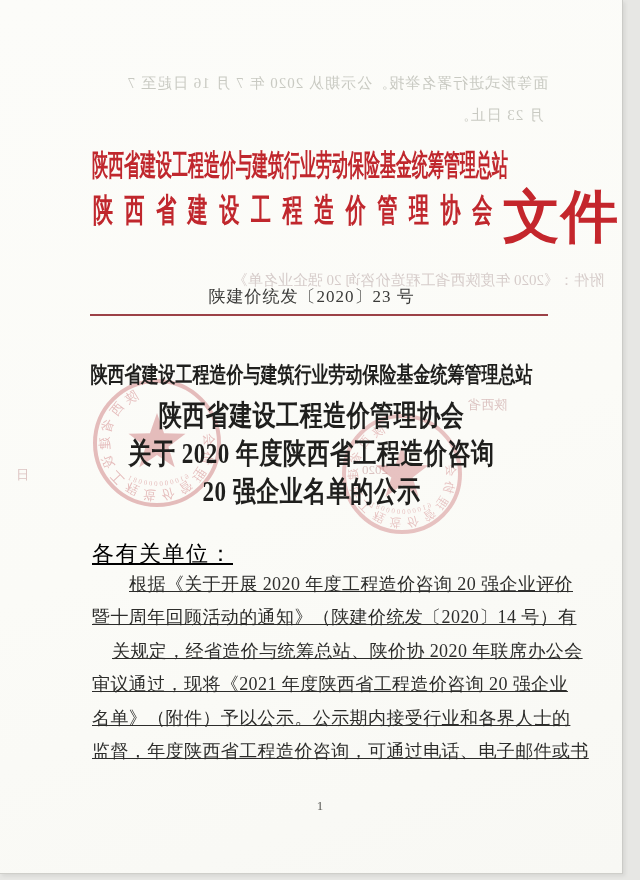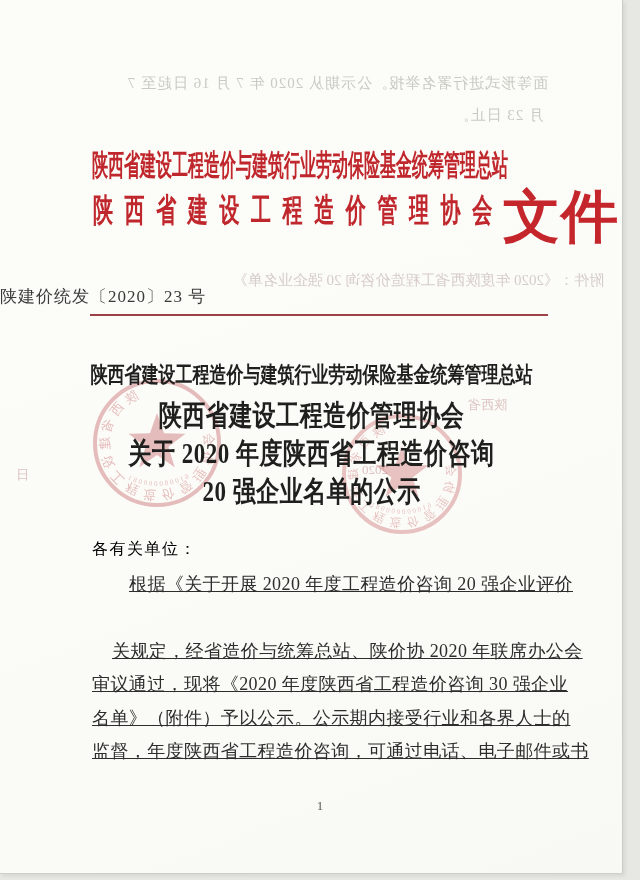--- a/index.html
+++ b/index.html
@@ -73,20 +73,21 @@
     font-family: "Liberation Sans", "DejaVu Sans", sans-serif;
     font-size: 57px; font-weight: bold;
     line-height: 1.05;
     letter-spacing: 1px;
     white-space: nowrap;
   }
   .doc-number {
     position: absolute;
     left: 0; top: 285px;
     width: 623px;
+    text-align: center;
     font-size: 17px;
     color: #3a3a38;
     letter-spacing: 1px;
   }
   .red-rule {
     position: absolute;
     left: 90px; top: 314px;
     width: 458px; height: 2px;
   }
 
@@ -102,21 +103,21 @@
     position: absolute; left: 0; width: 623px;
     text-align: center; font-size: 23px; font-weight: bold;
     transform: scaleY(1.25); transform-origin: center top;
     white-space: nowrap; letter-spacing: 0.5px;
   }
   .title-l2 { top: 396px; }
   .title-l3 { top: 434px; }
   .title-l4 { top: 472px; }
   .salutation {
     position: absolute; left: 92px; top: 539px;
-    font-size: 16px; letter-spacing: 1.5px; white-space: nowrap;
+    font-size: 22px; letter-spacing: 1.5px; white-space: nowrap; text-decoration: underline;
   }
   .body-line {
     position: absolute; left: 92px;
     font-size: 18px; white-space: nowrap; letter-spacing: 0.4px;
     color: #2d2d2b;
     text-decoration: underline;
   }
   .bl-0 { top: 572px; padding-left: 37px; }
   .bl-1 { top: 605px; }
   .bl-2 { top: 639px; margin-left: 20px; }
@@ -180,20 +181,21 @@
 
   <div class="title-block">
     <div class="title-l1">陕西省建设工程造价与建筑行业劳动保险基金统筹管理总站</div>
     <div class="title-l title-l2">陕西省建设工程造价管理协会</div>
     <div class="title-l title-l3">关于 2020 年度陕西省工程造价咨询</div>
     <div class="title-l title-l4">20 强企业名单的公示</div>
   </div>
 
   <div class="salutation">各有关单位：</div>
   <div class="body-line bl-0">根据《关于开展 2020 年度工程造价咨询 20 强企业评价</div>
+  <div class="body-line bl-1">暨十周年回顾活动的通知》（陕建价统发〔2020〕14 号）有</div>
   <div class="body-line bl-2">关规定，经省造价与统筹总站、陕价协 2020 年联席办公会</div>
-  <div class="body-line bl-3">审议通过，现将《2020 年度陕西省工程造价咨询 30 强企业</div>
+  <div class="body-line bl-3">审议通过，现将《2021 年度陕西省工程造价咨询 20 强企业</div>
   <div class="body-line bl-4">名单》（附件）予以公示。公示期内接受行业和各界人士的</div>
   <div class="body-line bl-5">监督，年度陕西省工程造价咨询，可通过电话、电子邮件或书</div>
 
   <div class="page-number">1</div>
 
 </div>
 
 </body></html>

